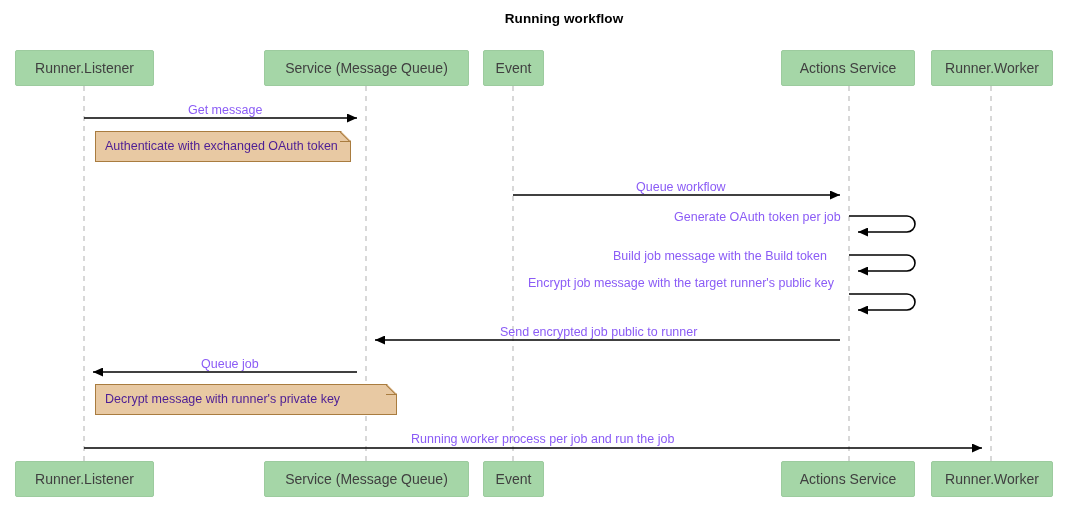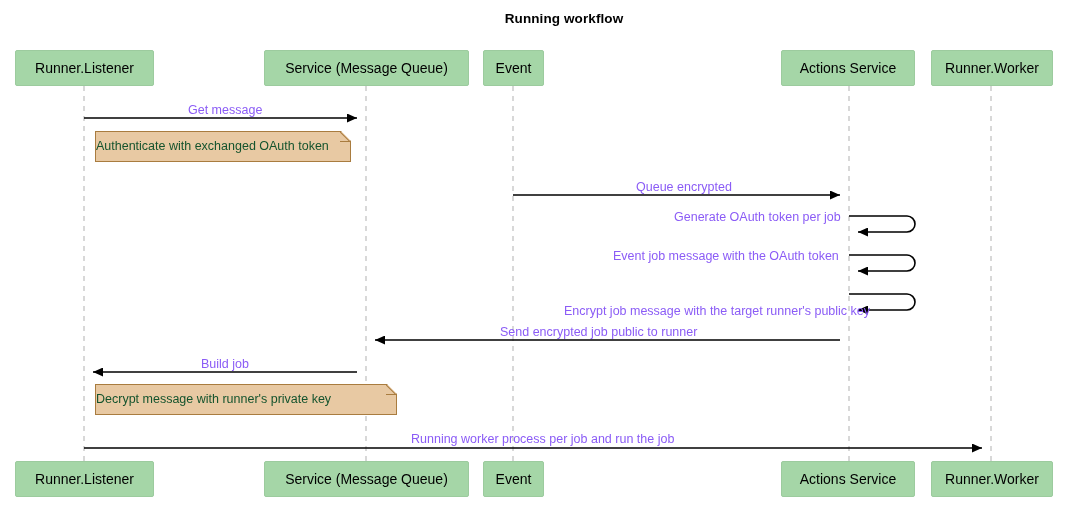--- a/index.html
+++ b/index.html
@@ -40,32 +40,33 @@
   .participant {
     position: absolute;
     box-sizing: border-box;
     background: #a5d6a7;
     border: 1px solid #9ccb9e;
     border-radius: 2px;
     height: 36px;
     line-height: 34px;
     text-align: center;
     font-size: 14px;
-    color: #000000;
+    color: #404040;
     white-space: nowrap;
   }
   .note {
     position: absolute;
     box-sizing: border-box;
     background: #e8c9a3;
     border: 1px solid #a97c3f;
     height: 31px;
     line-height: 29px;
     font-size: 12.5px;
-    color: #14532d;
+    color: #4c1d95;
+    padding-left: 9px;
     white-space: nowrap;
     z-index: 4;
   }
   .note .fold {
     position: absolute;
     top: -1px;
     right: -1px;
     width: 0;
     height: 0;
     border-left: 10px solid transparent;
@@ -165,26 +166,26 @@
   <div id="participants-bottom">
       <div class="participant" style="left: 15px; top: 461px; width: 139px;"><span>Runner.Listener</span></div>
       <div class="participant" style="left: 264px; top: 461px; width: 205px;"><span>Service (Message Queue)</span></div>
       <div class="participant" style="left: 483px; top: 461px; width: 61px;"><span>Event</span></div>
       <div class="participant" style="left: 781px; top: 461px; width: 134px;"><span>Actions Service</span></div>
       <div class="participant" style="left: 931px; top: 461px; width: 122px;"><span>Runner.Worker</span></div>
     </div>
 
   <div id="labels">
       <div class="msg-label" style="top: 103px; left: 188px;">Get message</div>
-      <div class="msg-label" style="top: 180px; left: 636px;">Queue encrypted</div>
+      <div class="msg-label" style="top: 180px; left: 636px;">Queue workflow</div>
       <div class="msg-label" style="top: 210px; left: 674px; text-align: center;">Generate OAuth token per job</div>
-      <div class="msg-label" style="top: 249px; left: 613px;">Event job message with the OAuth token</div>
-      <div class="msg-label" style="top: 304px; left: 528px; margin-left: 36px;">Encrypt job message with the target runner's public key</div>
+      <div class="msg-label" style="top: 249px; left: 613px;">Build job message with the Build token</div>
+      <div class="msg-label" style="top: 276px; left: 528px;">Encrypt job message with the target runner's public key</div>
       <div class="msg-label" style="top: 325px; left: 500px;">Send encrypted job public to runner</div>
-      <div class="msg-label" style="top: 357px; left: 201px;">Build job</div>
+      <div class="msg-label" style="top: 357px; left: 201px;">Queue job</div>
       <div class="msg-label" style="top: 432px; left: 411px;">Running worker process per job and run the job</div>
     </div>
 
   <div id="notes">
       <div class="note" style="left: 95px; top: 131px; width: 256px;"><span>Authenticate with exchanged OAuth token</span><span class="fold"></span><span class="fold-edge"></span></div>
       <div class="note" style="left: 95px; top: 384px; width: 302px;"><span>Decrypt message with runner's private key</span><span class="fold"></span><span class="fold-edge"></span></div>
     </div>
 
 </div>
 

